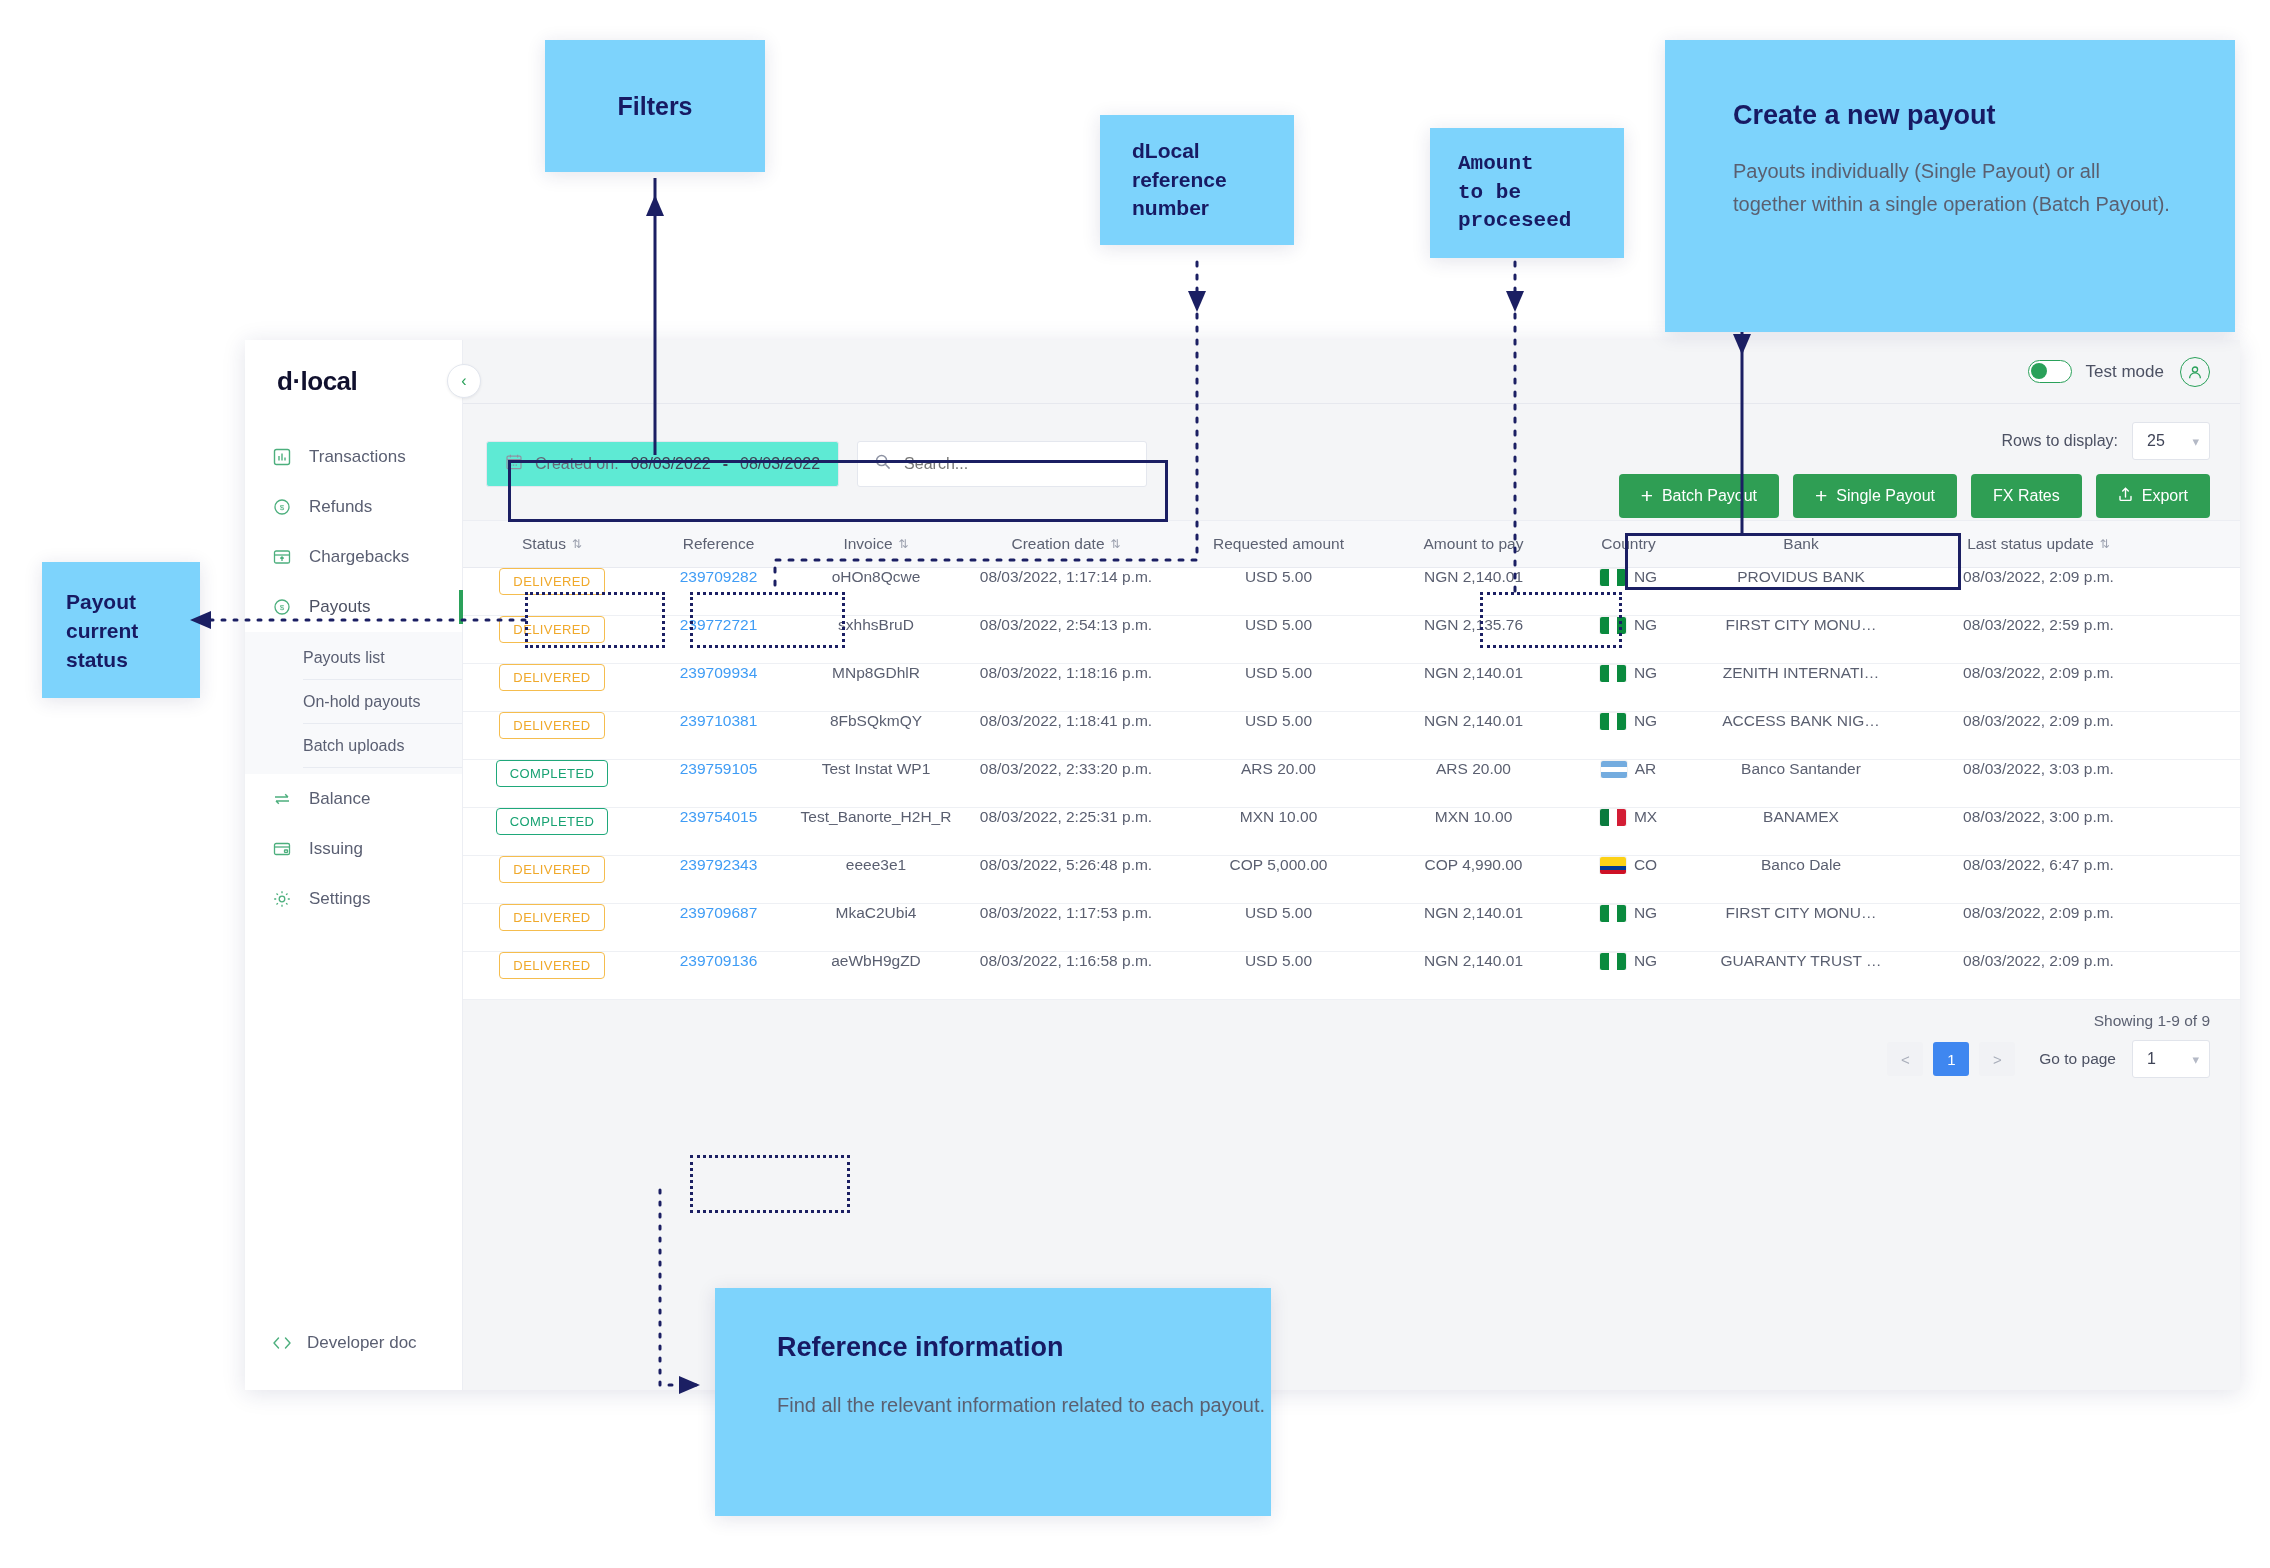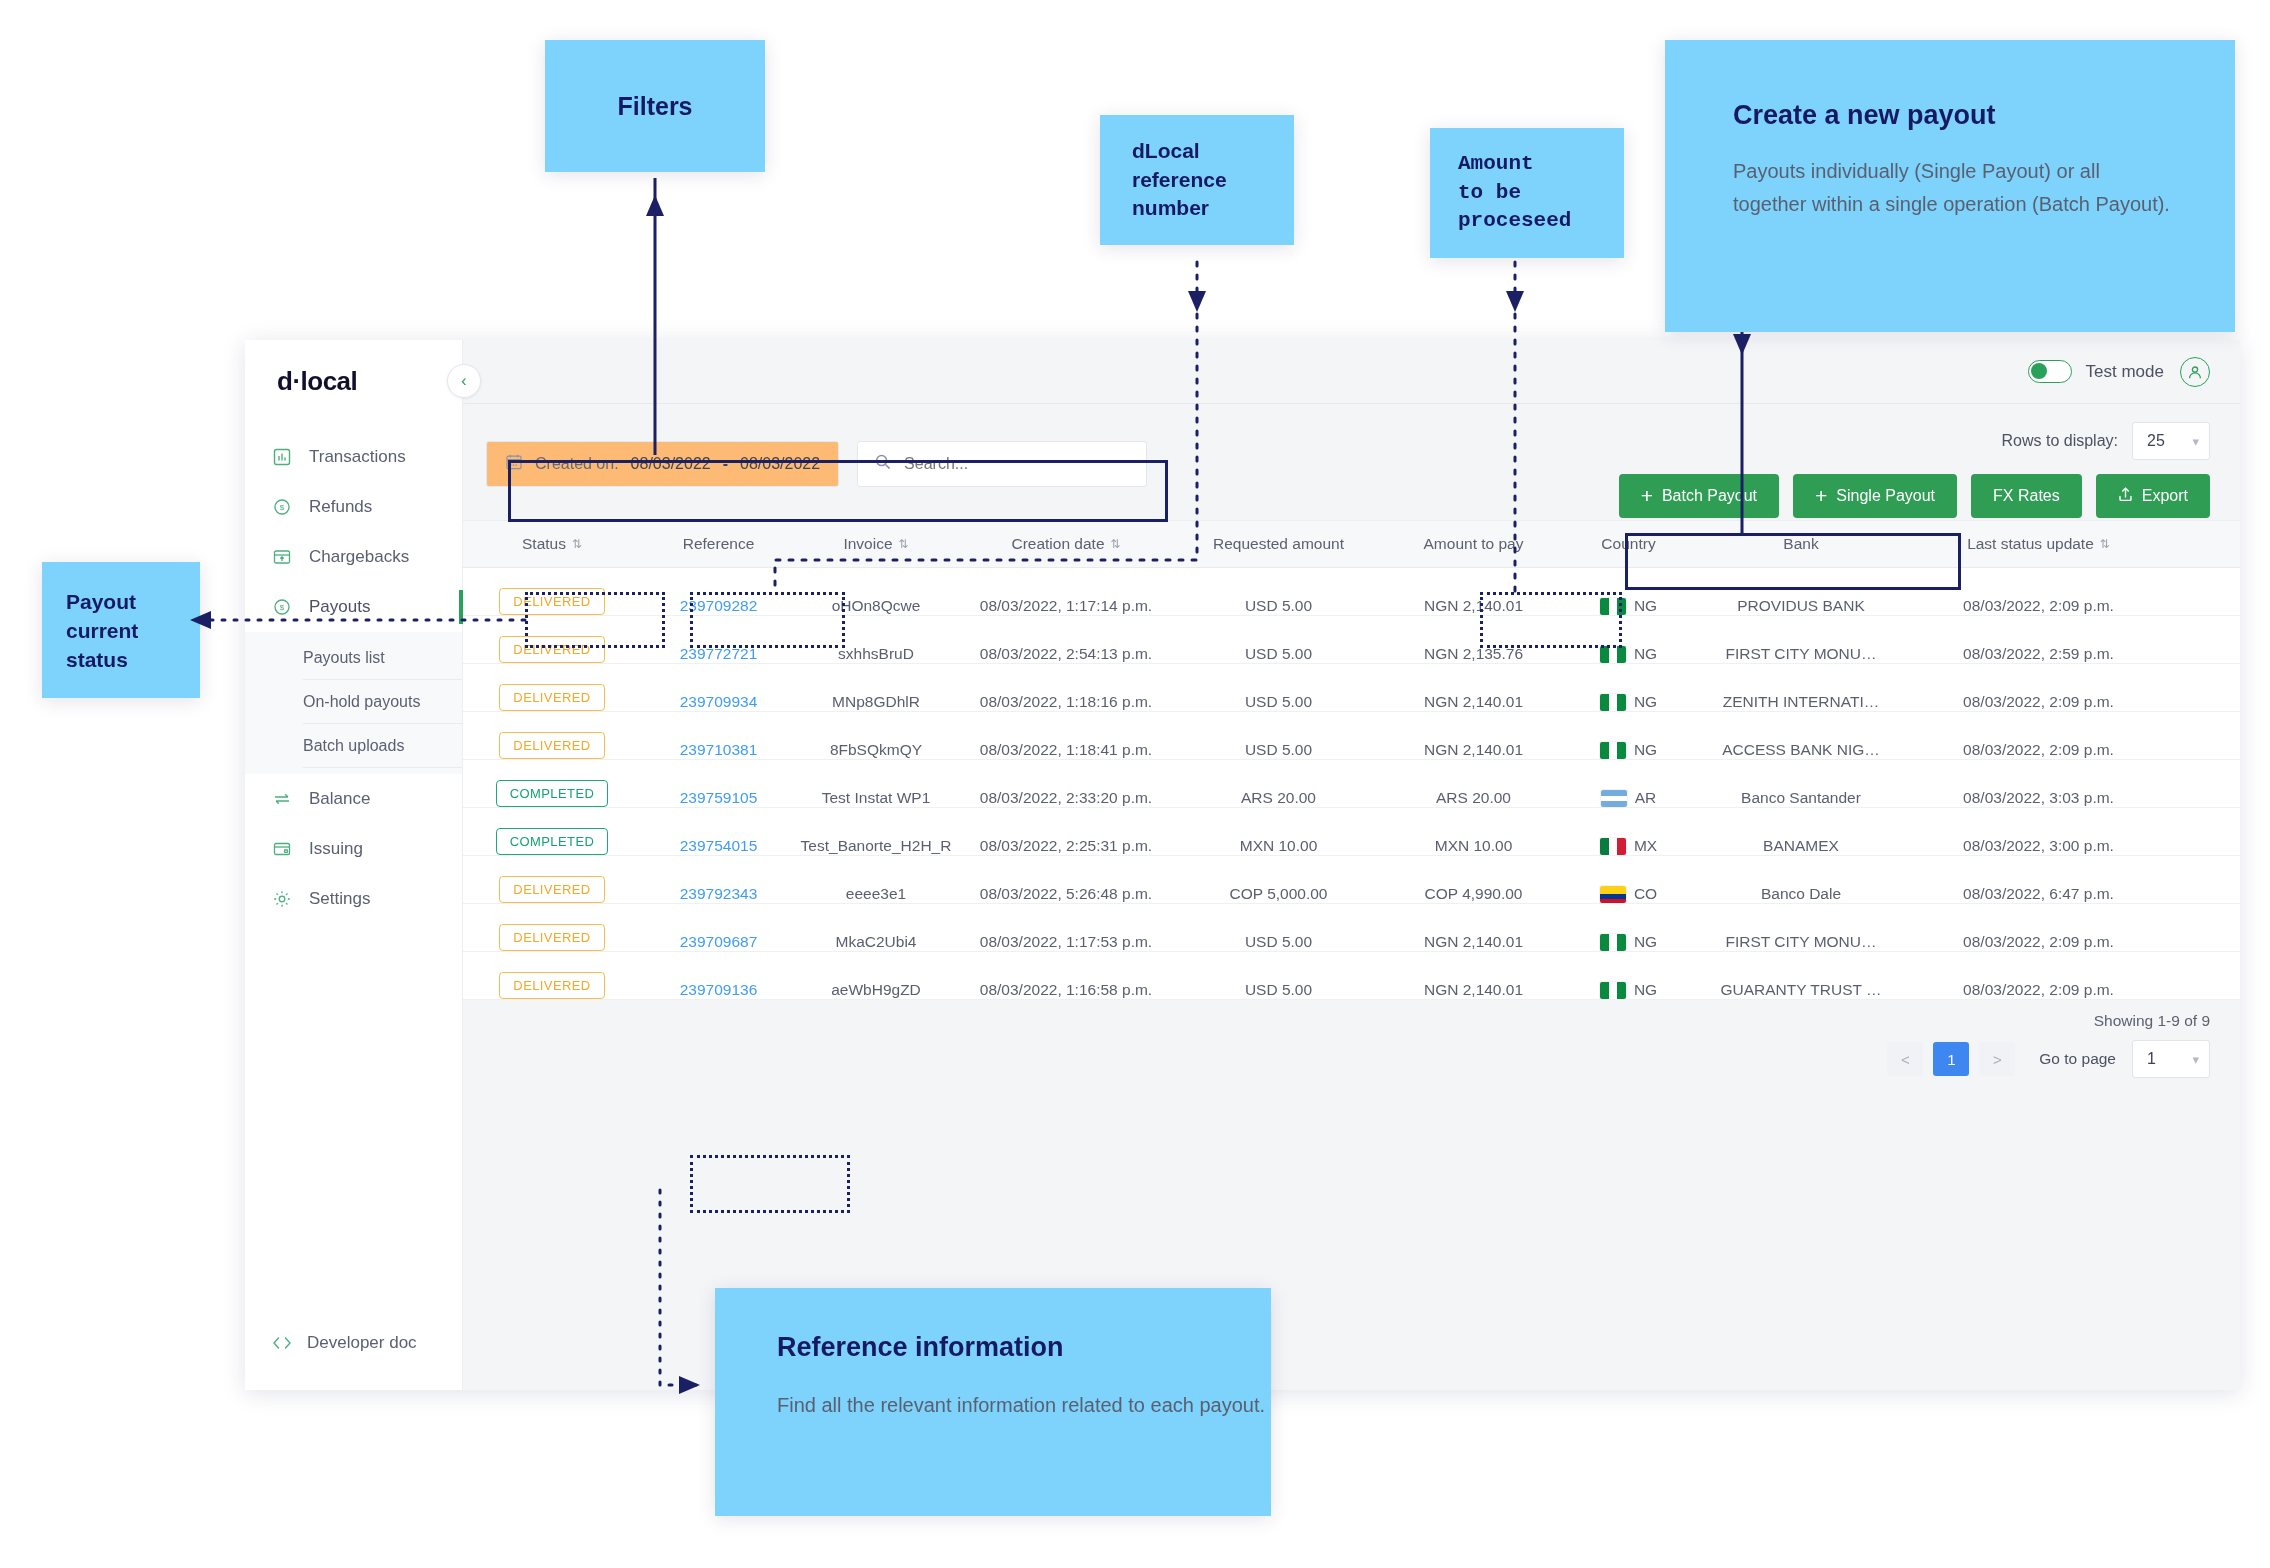--- a/index.html
+++ b/index.html
@@ -105,21 +105,21 @@
   .filter-row {
     position: absolute; left: 0; top: 0; width: 100%;
     height: 116px;
   }
   .filters {
     position: absolute; left: 23px; top: 37px;
     display: flex; gap: 18px; align-items: center;
   }
   .date-filter {
     display:flex; align-items:center; gap:12px;
-    background:#fdba74; border:1px solid #e4e7ee; border-radius:3px;
+    background:#5eead4; border:1px solid #e4e7ee; border-radius:3px;
     height: 46px; padding: 0 18px;
     font-size: 16px; color:#565b6d;
   }
   .date-filter .lbl { color:#646979; }
   .date-filter .dt { color:#3f4457; }
   .date-filter .sep { color:#3f4457; font-weight:bold; }
   .search-box {
     display:flex; align-items:center; gap:12px;
     background:#fff; border:1px solid #e4e7ee; border-radius:3px;
     height: 46px; width: 290px; padding: 0 16px;
@@ -159,21 +159,21 @@
     background:#f7f8fa; border-bottom: 1px solid #e8eaf0;
     border-top: 1px solid #eceef3;
   }
   .th {
     font-size: 15.5px; color:#5c6172; text-align:center;
     display:flex; align-items:center; justify-content:center; gap:6px;
   }
   .sort { font-size: 12px; color:#9ba0ae; line-height:1; }
   .tbody { background:#fff; }
   .tr {
-    display:flex; align-items:flex-end; height: 48px;
+    display:flex; align-items:flex-start; height: 48px;
     border-bottom:1px solid #eef0f4; background:#fff;
   }
   .td {
     font-size: 15.5px; color:#5a5f70; text-align:center;
     display:flex; align-items:center; justify-content:center;
     overflow:hidden; white-space:nowrap;
   }
   .c-status { width: 178px; }
   .c-ref    { width: 155px; }
   .c-inv    { width: 160px; }

